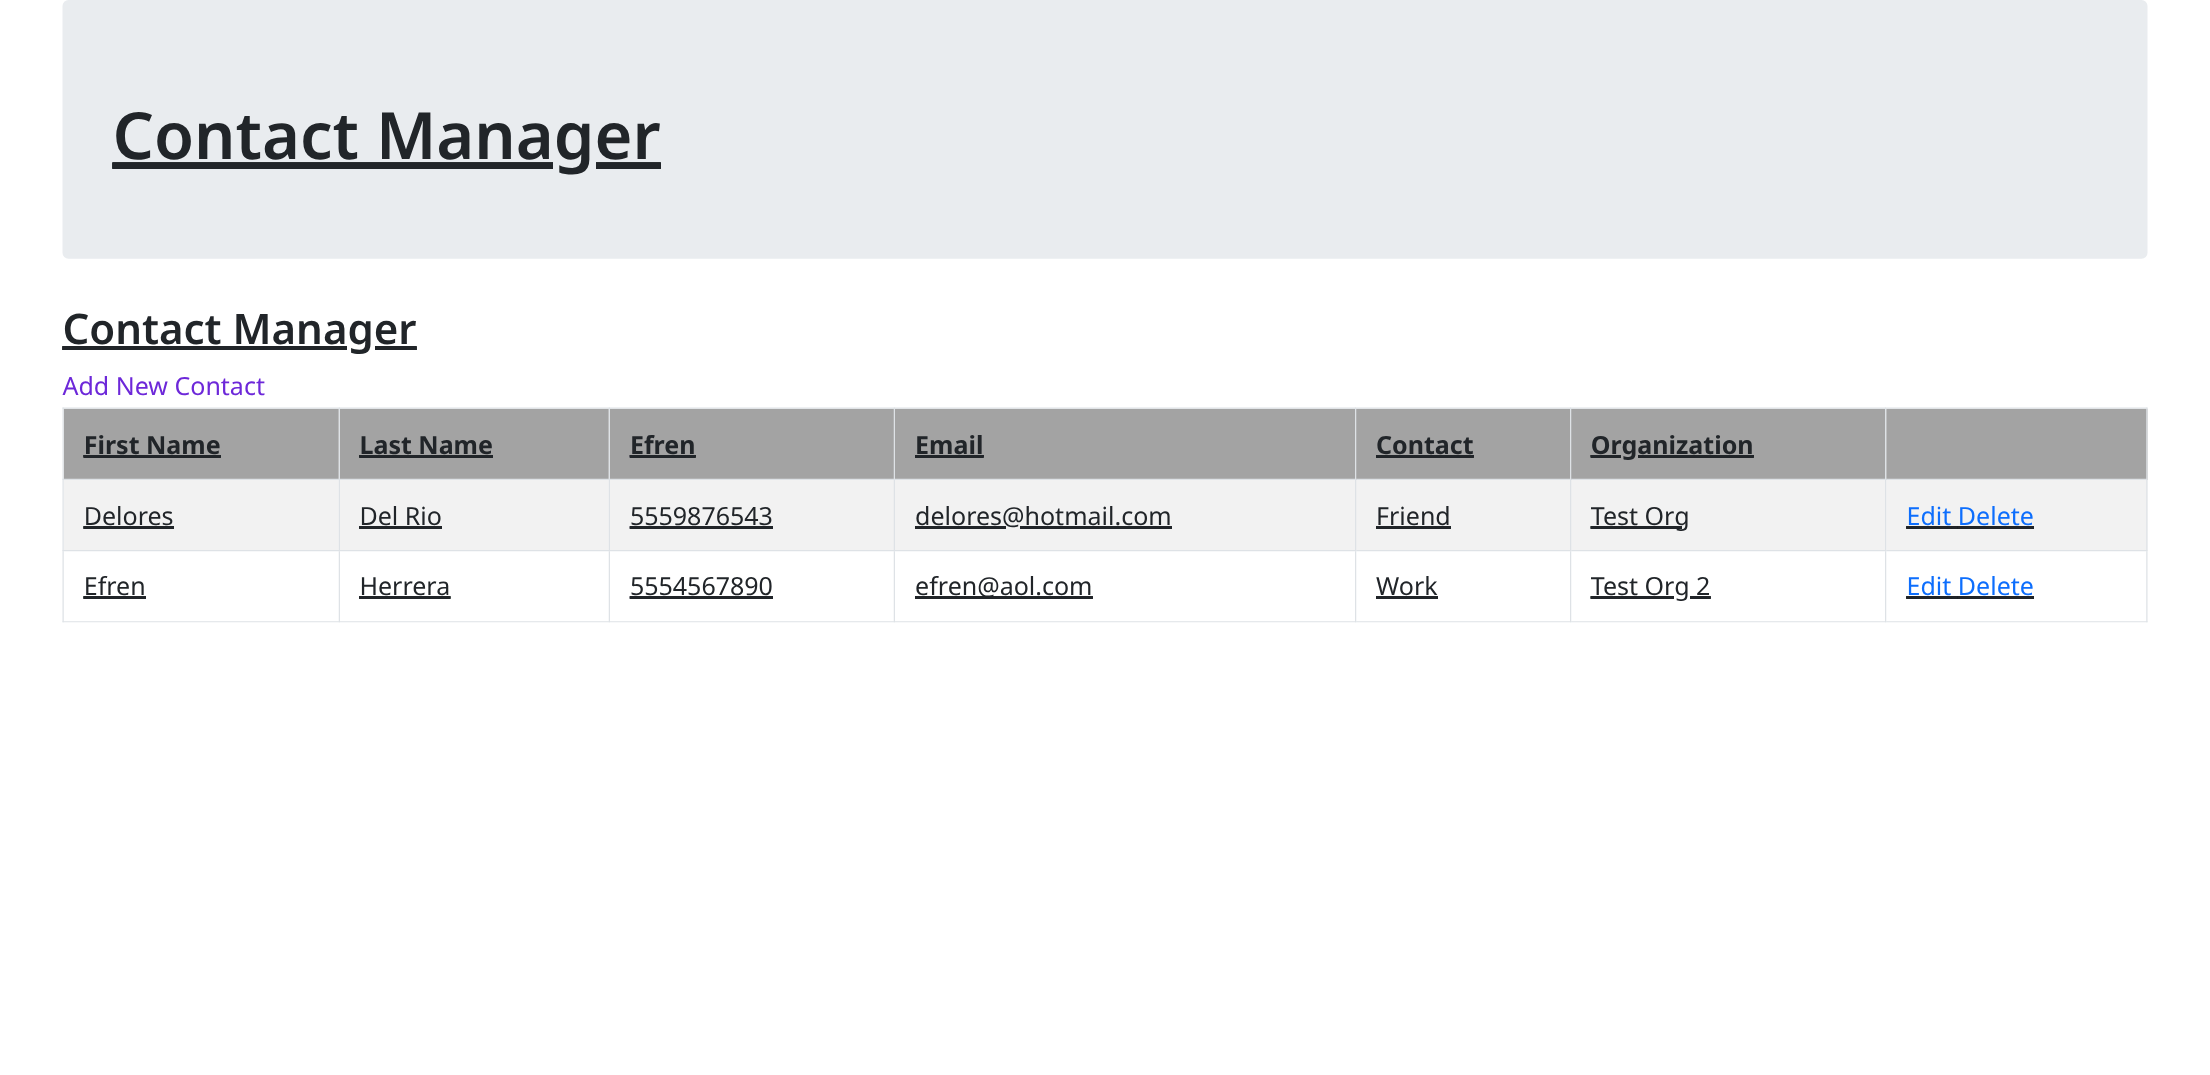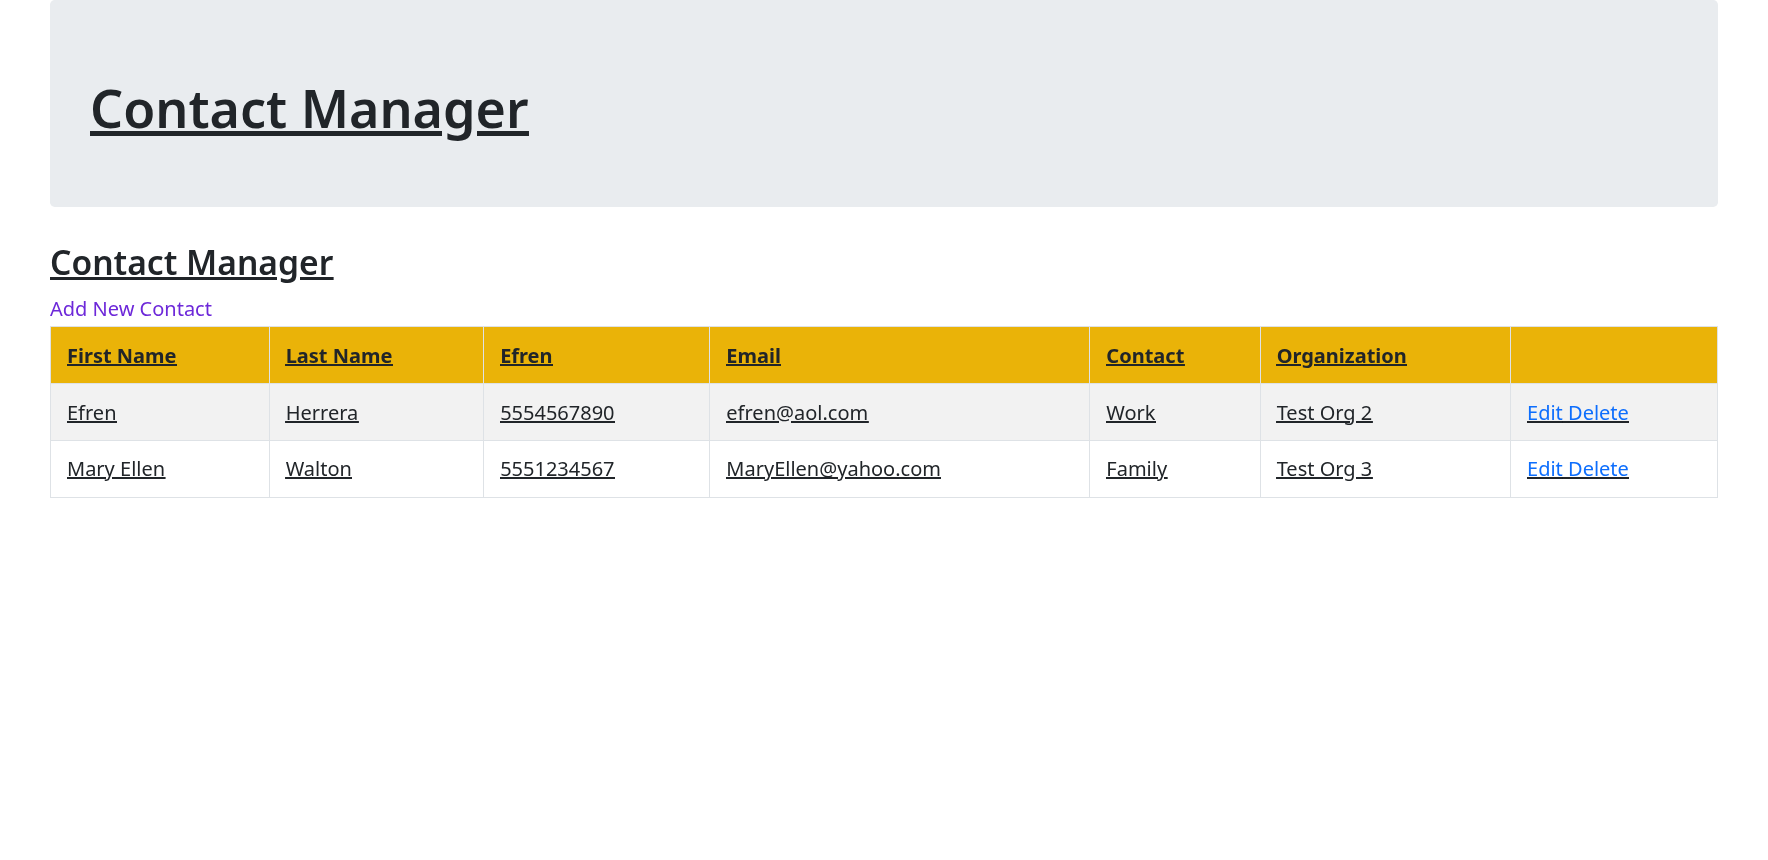--- a/index.html
+++ b/index.html
@@ -47,21 +47,21 @@
       font-size: 1.25rem;
     }
     table th, table td {
       border: 1px solid #dee2e6;
       padding: 0.9rem 1rem;
       text-align: left;
       vertical-align: middle;
     }
     table thead th {
       font-weight: 700;
-      background: #eab308;
+      background: #a3a3a3;
     }
     table tbody tr:nth-child(odd) td {
       background: #f2f2f2;
     }
     table tbody tr:nth-child(even) td {
       background: #fff;
     }
     .action-link {
       color: #0d6efd;
       text-decoration: none;
@@ -84,33 +84,33 @@
         <th>First Name</th>
         <th>Last Name</th>
         <th>Efren</th>
         <th>Email</th>
         <th>Contact</th>
         <th>Organization</th>
         <th></th>
       </tr>
     </thead>
     <tbody id="contacts-body">
+    <tr>
+          <td>Delores</td>
+          <td>Del Rio</td>
+          <td>5559876543</td>
+          <td>delores@hotmail.com</td>
+          <td>Friend</td>
+          <td>Test Org</td>
+          <td><a href="#" class="action-link">Edit</a> <a href="#" class="action-link">Delete</a></td>
+        </tr>
         <tr>
           <td>Efren</td>
           <td>Herrera</td>
           <td>5554567890</td>
           <td>efren@aol.com</td>
           <td>Work</td>
           <td>Test Org 2</td>
           <td><a href="#" class="action-link">Edit</a> <a href="#" class="action-link">Delete</a></td>
         </tr>
-        <tr>
-          <td>Mary Ellen</td>
-          <td>Walton</td>
-          <td>5551234567</td>
-          <td>MaryEllen@yahoo.com</td>
-          <td>Family</td>
-          <td>Test Org 3</td>
-          <td><a href="#" class="action-link">Edit</a> <a href="#" class="action-link">Delete</a></td>
-        </tr>
       </tbody>
   </table>
 </div>
 
 </body></html>

